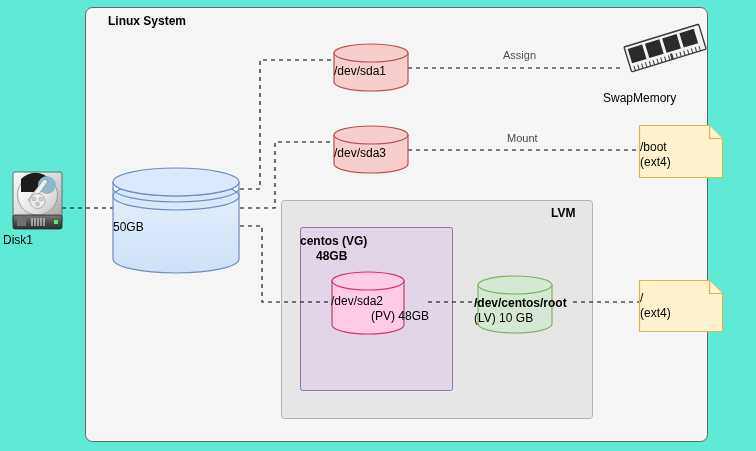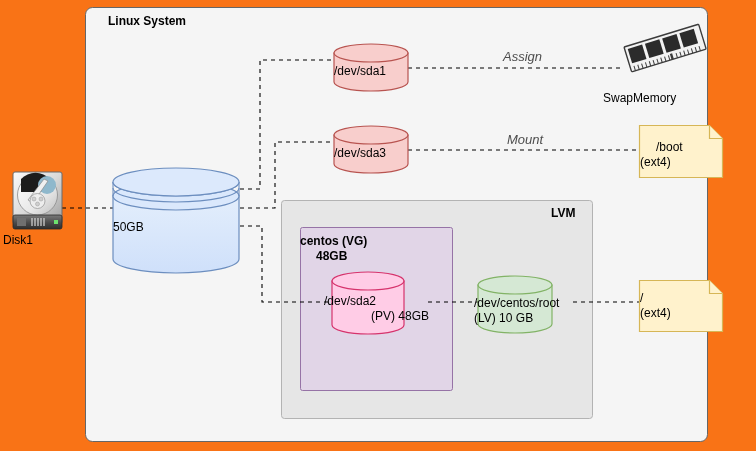--- a/index.html
+++ b/index.html
@@ -7,21 +7,21 @@
     padding: 0;
     background: #ffffff;
   }
   body {
     font-family: "Liberation Sans", sans-serif;
   }
   #canvas {
     position: relative;
     width: 756px;
     height: 451px;
-    background: #f97316;
+    background: #5eead4;
     overflow: hidden;
   }
   svg.layer {
     position: absolute;
     left: 0;
     top: 0;
     width: 756px;
     height: 451px;
   }
   .lbl {
@@ -29,22 +29,21 @@
     text-align: left;
     color: #000000;
     line-height: 1.18;
     white-space: pre;
     pointer-events: none;
   }
   .lbl-12 { font-size: 12px; }
   .bold { font-weight: bold; }
   .edge-lbl {
     position: absolute;
-    font-size: 13px;
-    font-style: italic;
+    font-size: 11px;
     color: #4d4d4d;
     white-space: pre;
   }
 </style>
 </head>
 <body>
 
 <div id="canvas">
 
   <svg class="layer" viewBox="0 0 756 451" xmlns="http://www.w3.org/2000/svg">
@@ -196,29 +195,29 @@
   <div class="lbl lbl-12 bold" style="left:300px; top:249px; width:152px;padding-left:16px;">48GB</div>
 
   <div class="lbl lbl-12" style="left:3px; top:233px; width:70px;">Disk1</div>
 
   <div class="lbl lbl-12" style="left:113px; top:220px; width:104px;">50GB</div>
 
   <div class="lbl lbl-12" style="left:334px; top:64px; width:74px;">/dev/sda1</div>
 
   <div class="lbl lbl-12" style="left:334px; top:146px; width:58px;">/dev/sda3</div>
 
-  <div class="lbl lbl-12" style="left:324px; top:294px; width:84px;">/dev/sda2</div>
+  <div class="lbl lbl-12" style="left:331px; top:294px; width:84px;">/dev/sda2</div>
   <div class="lbl lbl-12" style="left:331px; top:309px; width:74px;padding-left:40px;">(PV) 48GB</div>
 
-  <div class="lbl lbl-12" style="left:474px; top:296px; width:82px;">/dev/centos/root</div>
+  <div class="lbl lbl-12" style="left:474px; top:296px; width:82px;font-weight:bold;">/dev/centos/root</div>
   <div class="lbl lbl-12" style="left:474px; top:311px; width:82px;">(LV) 10 GB</div>
 
   <div class="lbl lbl-12" style="left:603px; top:91px; width:140px;">SwapMemory</div>
 
-  <div class="lbl lbl-12" style="left:640px; top:140px; width:80px;padding-left:16px;">/boot</div>
+  <div class="lbl lbl-12" style="left:640px; top:140px; width:80px;">/boot</div>
   <div class="lbl lbl-12" style="left:640px; top:155px; width:80px;">(ext4)</div>
 
   <div class="lbl lbl-12" style="left:640px; top:291px; width:80px;">/</div>
   <div class="lbl lbl-12" style="left:640px; top:306px; width:80px;">(ext4)</div>
 
   <div class="edge-lbl" style="left:503px; top:49px;">Assign</div>
 
   <div class="edge-lbl" style="left:507px; top:132px;">Mount</div>
 
 </div>

